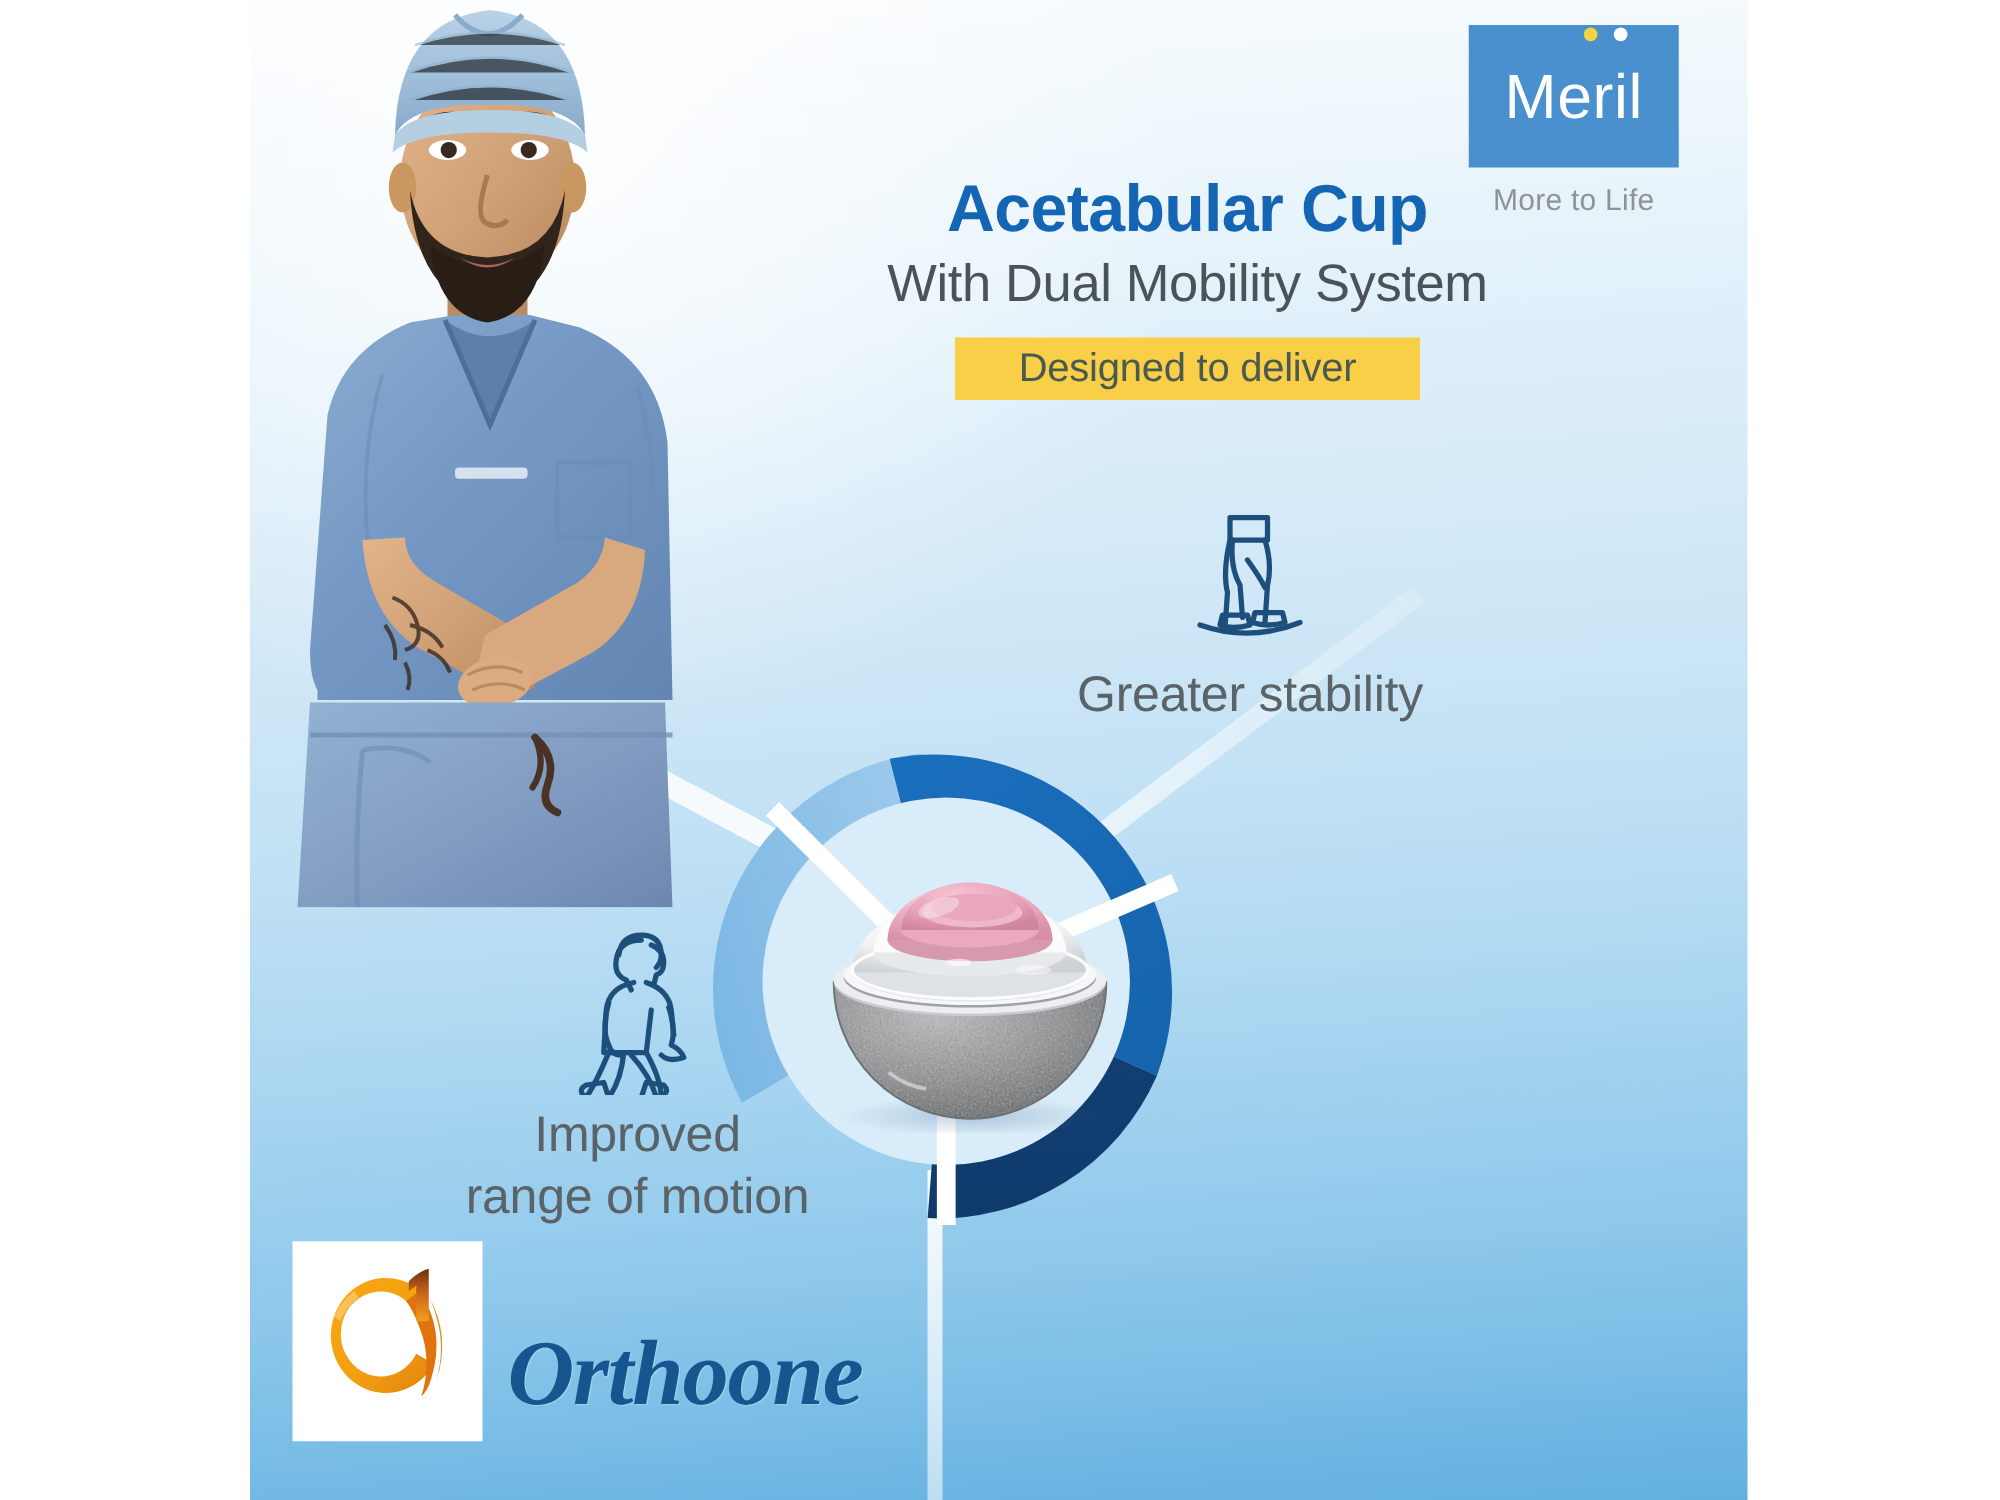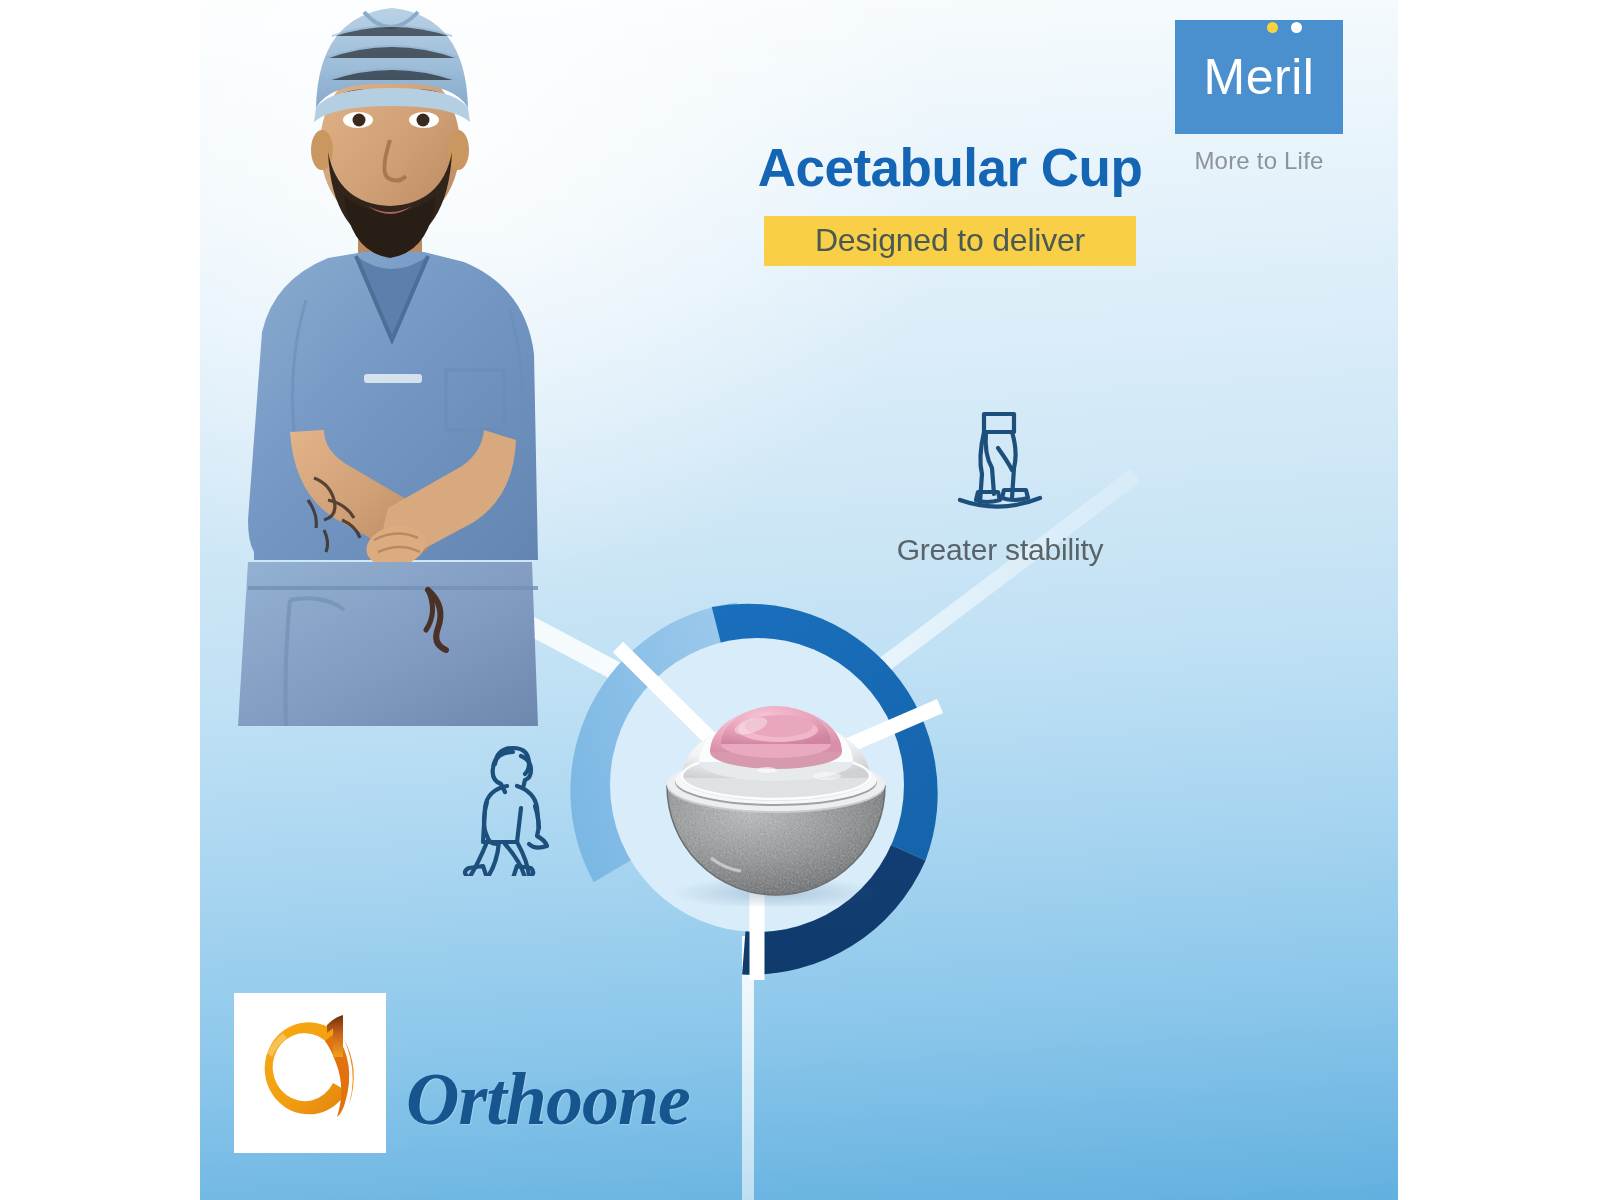--- a/index.html
+++ b/index.html
@@ -195,21 +195,21 @@
   #product-image svg { display:block; }
 
   
   .feature {
     position: absolute;
     text-align: center;
   }
   .feature-icon { display:block; margin: 0 auto; }
   .feature-label {
     margin-top: 8px;
-    font-size: 30px;
+    font-size: 40px;
     color: #596368;
     line-height: 1.22;
     letter-spacing: -0.2px;
     white-space: pre-line;
   }
   #feature-stability { left: 620px; top: 400px; width: 360px; }
   #feature-stability .feature-label { margin-top: 12px; }
   #feature-motion    { left: 130px; top: 740px; width: 360px; }
   #feature-dislocation { left: 820px; top: 748px; width: 360px; }
 
@@ -459,20 +459,21 @@
         <g stroke="#8fb0cc" stroke-width="2" opacity="0.55">
           <path d="M 96 80 q 64 -22 128 0"></path>
           <path d="M 94 58 q 66 -24 132 0"></path>
           <path d="M 100 36 q 60 -20 120 0"></path>
         </g>
       </svg>
     </div>
 
     <div id="headline-block">
       <div id="title-main">Acetabular Cup</div>
+      <div id="title-sub">With Dual Mobility System</div>
       <div id="tagline-banner">
         <span id="tagline-text">Designed to deliver</span>
       </div>
     </div>
 
     <div id="meril-logo">
       <div id="meril-box">
         <span id="meril-word">Meril</span>
         <span class="meril-dot" id="meril-dot-yellow"></span>
         <span class="meril-dot" id="meril-dot-white"></span>
@@ -518,20 +519,22 @@
 
           <path d="M 36 102 q -10 24 -18 36"></path>
           <path d="M 48 102 q -2 22 -12 36"></path>
           <path d="M 66 102 q 12 22 12 36"></path>
           <path d="M 54 104 q 16 18 20 34"></path>
 
           <path d="M 18 138 q -8 -6 0 -10 l 14 -2 l 4 12 z"></path>
           <path d="M 76 138 q 10 -4 4 -10 l -14 -2 l -4 12 z"></path>
         </g>
       </svg>
+      <div class="feature-label">Improved
+range of motion</div>
     </div>
 
 
     <div id="orthoone-brand">
       <div id="orthoone-mark">
         <svg width="134" height="140" viewBox="0 0 134 140">
           <defs>
             <linearGradient id="orangeGrad" x1="0" y1="0" x2="1" y2="1">
               <stop offset="0%" stop-color="#f7a90f"></stop>
               <stop offset="55%" stop-color="#f29f12"></stop>

